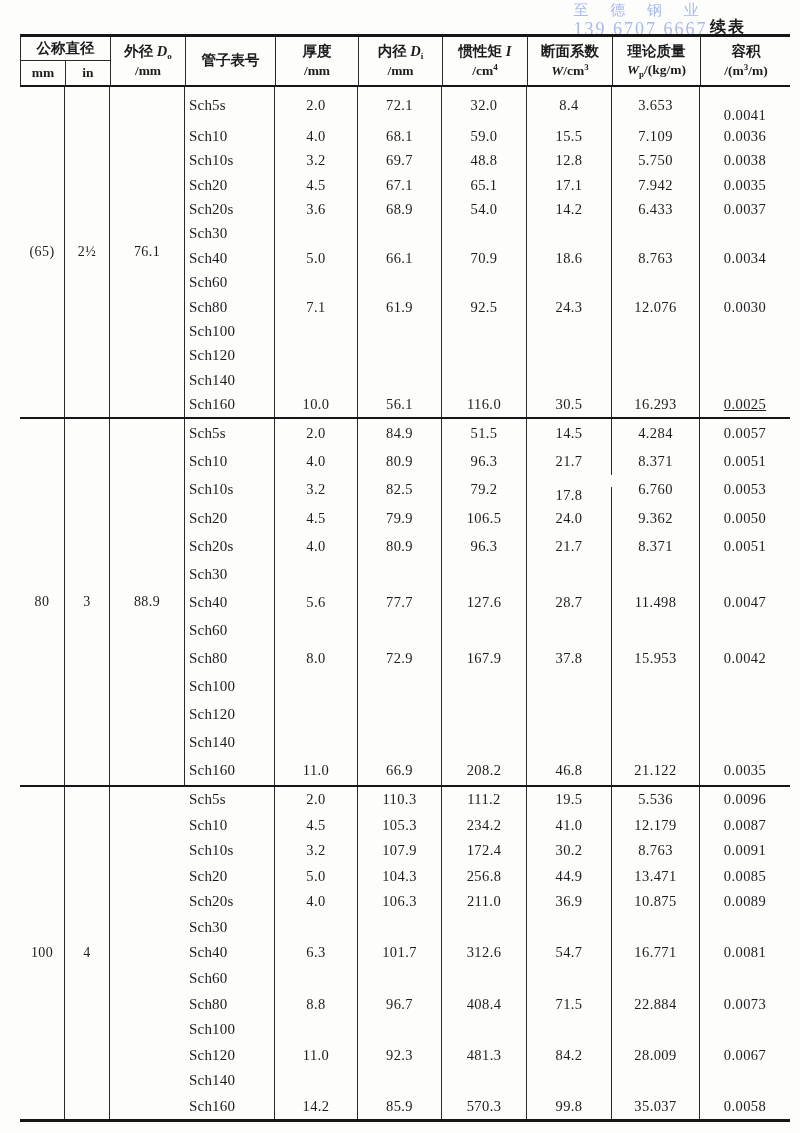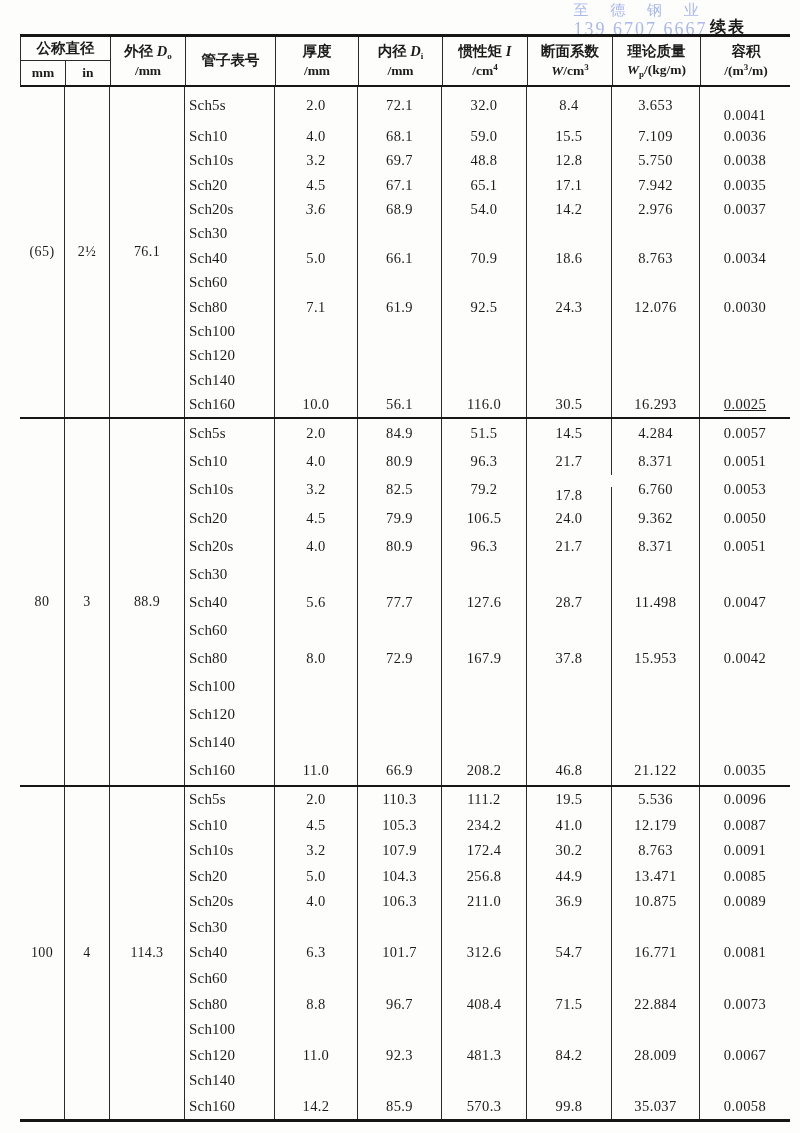--- a/index.html
+++ b/index.html
@@ -154,25 +154,25 @@
           <div class="cell num colsep" style="grid-area: 3 / 9;">5.750</div>
           <div class="cell num" style="grid-area: 3 / 10;">0.0038</div>
           <div class="cell sched colsep" style="grid-area: 4 / 4;">Sch20</div>
           <div class="cell num colsep" style="grid-area: 4 / 5;">4.5</div>
           <div class="cell num colsep" style="grid-area: 4 / 6;">67.1</div>
           <div class="cell num colsep" style="grid-area: 4 / 7;">65.1</div>
           <div class="cell num colsep" style="grid-area: 4 / 8;">17.1</div>
           <div class="cell num colsep" style="grid-area: 4 / 9;">7.942</div>
           <div class="cell num" style="grid-area: 4 / 10;">0.0035</div>
           <div class="cell sched colsep" style="grid-area: 5 / 4;">Sch20s</div>
-          <div class="cell num colsep" style="grid-area: 5 / 5; font-style: italic;">3.6</div>
+          <div class="cell num colsep" style="grid-area: 5 / 5;">3.6</div>
           <div class="cell num colsep" style="grid-area: 5 / 6;">68.9</div>
           <div class="cell num colsep" style="grid-area: 5 / 7;">54.0</div>
           <div class="cell num colsep" style="grid-area: 5 / 8;">14.2</div>
-          <div class="cell num colsep" style="grid-area: 5 / 9;">2.976</div>
+          <div class="cell num colsep" style="grid-area: 5 / 9;">6.433</div>
           <div class="cell num" style="grid-area: 5 / 10;">0.0037</div>
           <div class="cell sched colsep" style="grid-area: 6 / 4;">Sch30</div>
           <div class="cell num colsep" style="grid-area: 6 / 5;"></div>
           <div class="cell num colsep" style="grid-area: 6 / 6;"></div>
           <div class="cell num colsep" style="grid-area: 6 / 7;"></div>
           <div class="cell num colsep" style="grid-area: 6 / 8;"></div>
           <div class="cell num colsep" style="grid-area: 6 / 9;"></div>
           <div class="cell num" style="grid-area: 6 / 10;"></div>
           <div class="cell sched colsep" style="grid-area: 7 / 4;">Sch40</div>
           <div class="cell num colsep" style="grid-area: 7 / 5;">5.0</div>
@@ -316,21 +316,20 @@
           <div class="cell num colsep" style="grid-area: 13 / 5;">11.0</div>
           <div class="cell num colsep" style="grid-area: 13 / 6;">66.9</div>
           <div class="cell num colsep" style="grid-area: 13 / 7;">208.2</div>
           <div class="cell num colsep" style="grid-area: 13 / 8;">46.8</div>
           <div class="cell num colsep" style="grid-area: 13 / 9;">21.122</div>
           <div class="cell num" style="grid-area: 13 / 10;">0.0035</div>
         </div>
         <div class="block" style="height: 332px;">
           <div class="cell span colsep" style="grid-area: 1 / 1 / span 13;">100</div>
           <div class="cell span colsep" style="grid-area: 1 / 2 / span 13;">4</div>
-          <div class="cell span colsep" style="grid-area: 1 / 3 / span 13;">114.3</div>
           <div class="cell sched colsep" style="grid-area: 1 / 4;">Sch5s</div>
           <div class="cell num colsep" style="grid-area: 1 / 5;">2.0</div>
           <div class="cell num colsep" style="grid-area: 1 / 6;">110.3</div>
           <div class="cell num colsep" style="grid-area: 1 / 7;">111.2</div>
           <div class="cell num colsep" style="grid-area: 1 / 8;">19.5</div>
           <div class="cell num colsep" style="grid-area: 1 / 9;">5.536</div>
           <div class="cell num" style="grid-area: 1 / 10;">0.0096</div>
           <div class="cell sched colsep" style="grid-area: 2 / 4;">Sch10</div>
           <div class="cell num colsep" style="grid-area: 2 / 5;">4.5</div>
           <div class="cell num colsep" style="grid-area: 2 / 6;">105.3</div>

